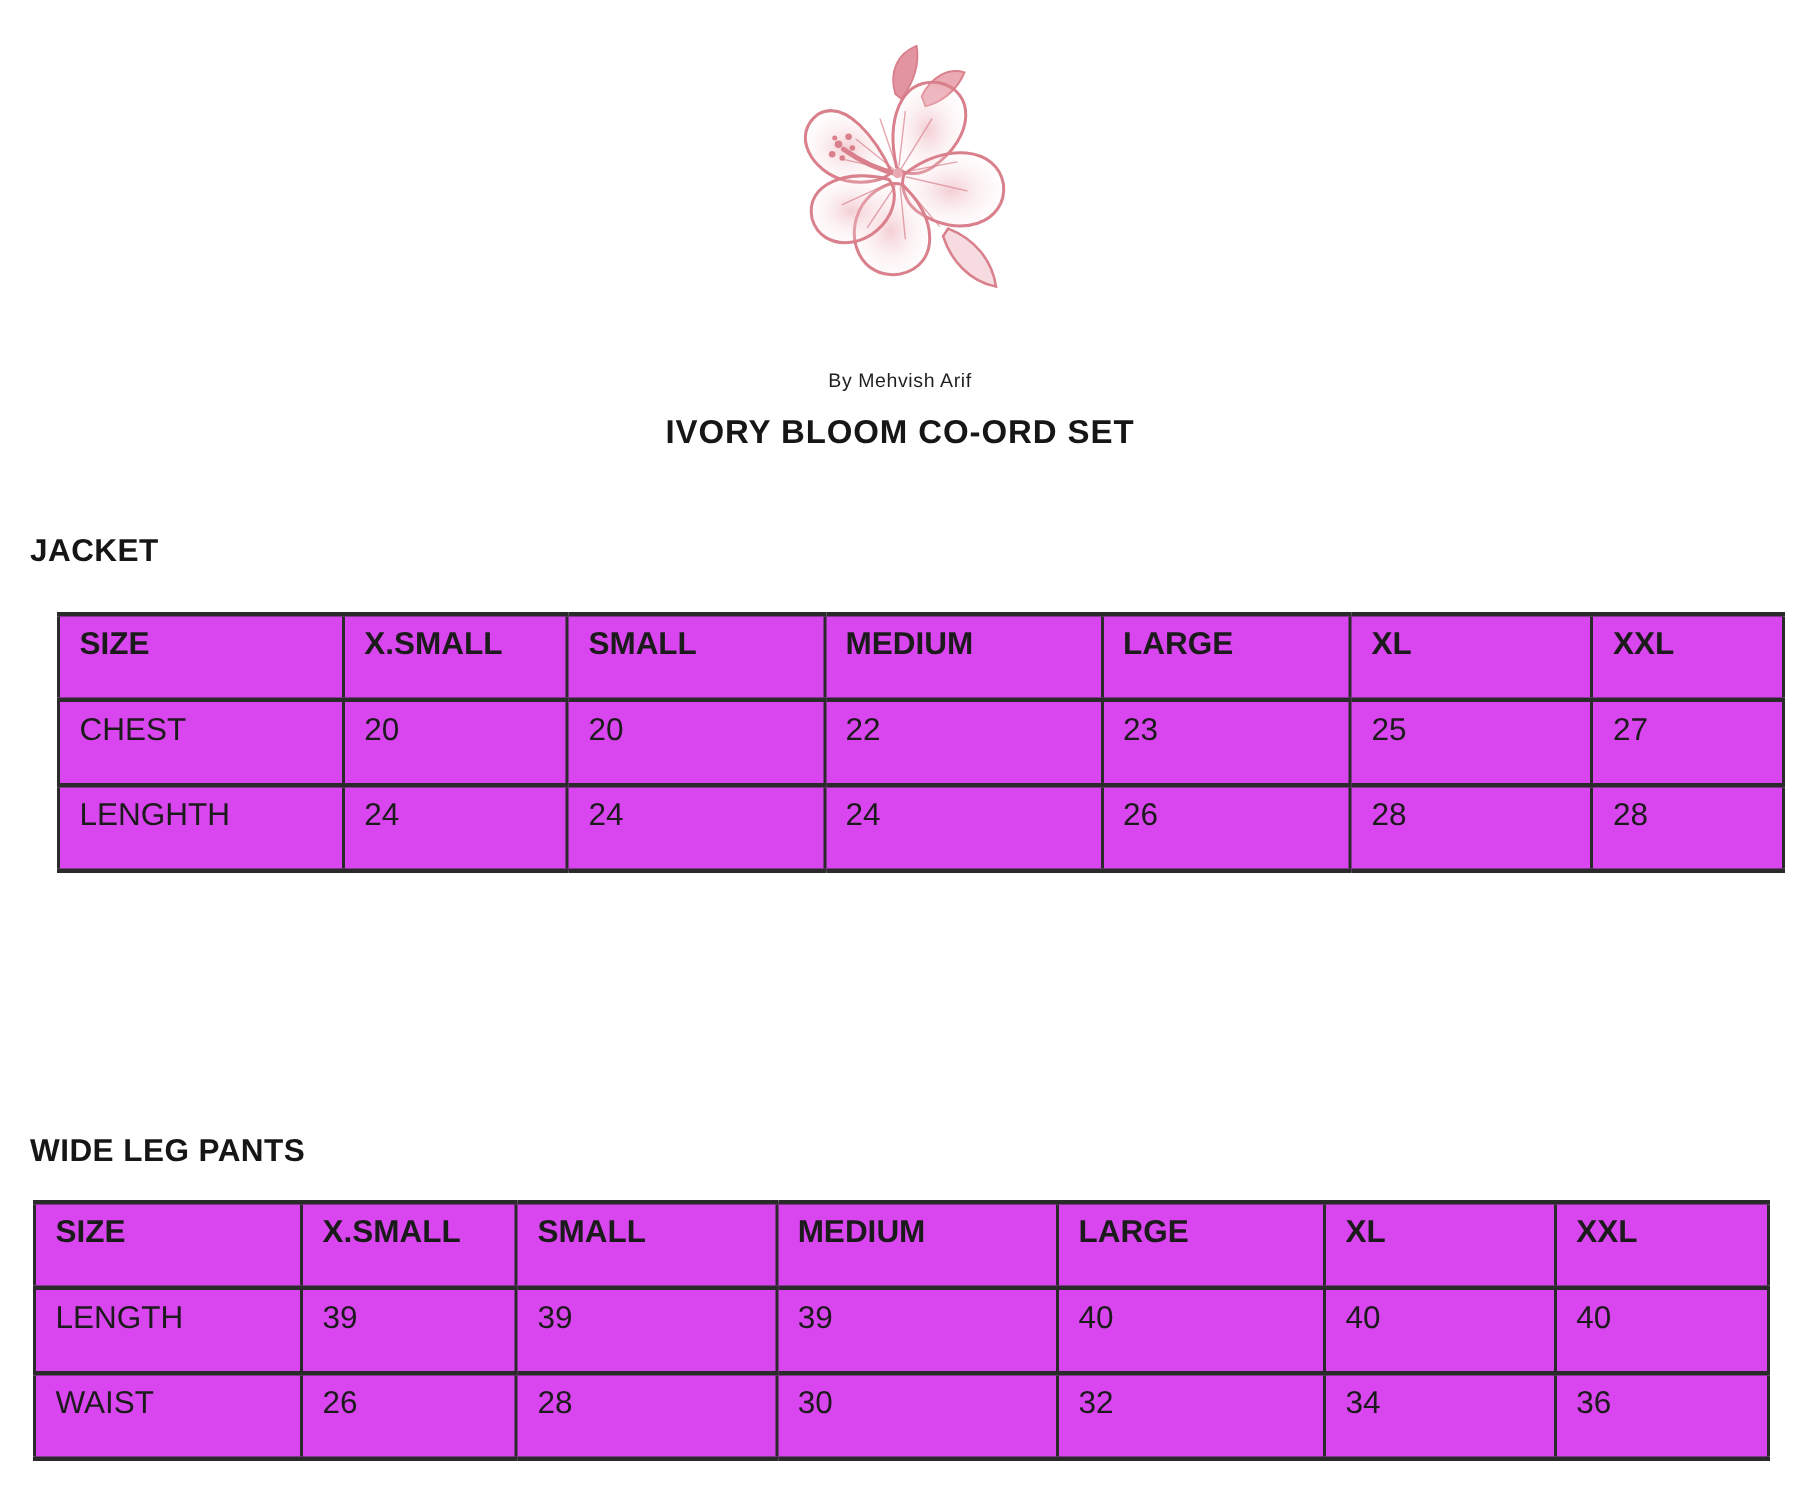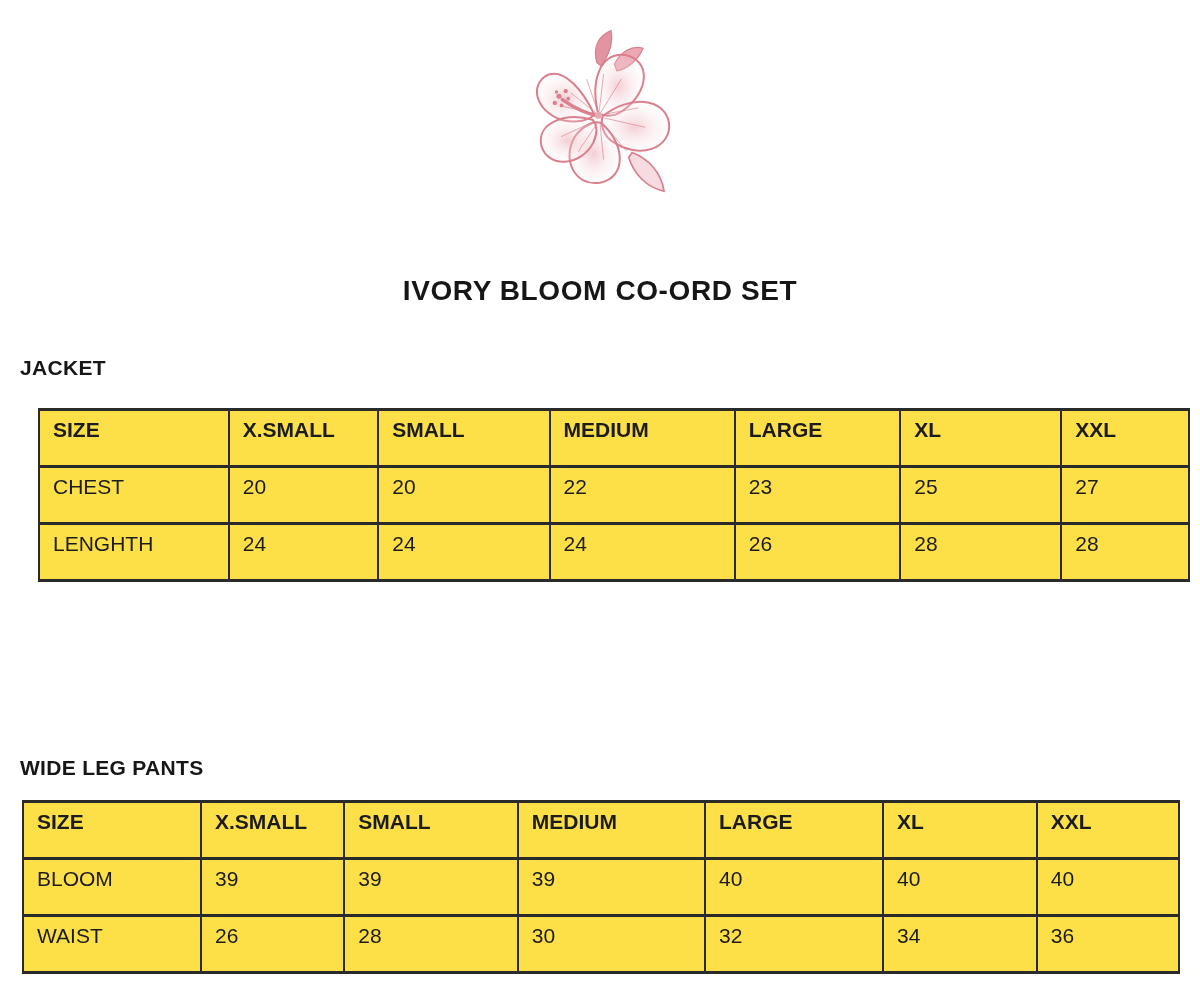--- a/index.html
+++ b/index.html
@@ -15,36 +15,36 @@
     position:absolute;left:0;top:207px;width:1200px;text-align:center;
     font-family:"DejaVu Sans",sans-serif;font-size:32px;font-weight:400;
     letter-spacing:8px;color:#141414;text-indent:8px;
   }
   .tagline{
     position:absolute;left:0;top:246px;width:1200px;text-align:center;
     font-size:13px;color:#1f1f1f;letter-spacing:.4px;
   }
   .product-title{
     position:absolute;left:0;top:275px;width:1200px;margin:0;text-align:center;
-    font-size:28px;font-weight:bold;letter-spacing:.6px;color:#161616;
+    font-size:22px;font-weight:bold;letter-spacing:.6px;color:#161616;
   }
   .section-heading{
     position:absolute;left:20px;margin:0;
     font-size:21px;font-weight:bold;letter-spacing:.3px;color:#161616;
   }
   #heading-jacket{top:356px;}
   #heading-pants{top:756px;}
 
   .size-table{border-collapse:collapse;table-layout:fixed;background:#ffffff;}
   #table-jacket{position:absolute;left:38px;top:408px;width:1152px;}
   #table-pants{position:absolute;left:22px;top:800px;width:1158px;}
   .size-table th,.size-table td{
     border:2px solid #2a2a2a;border-top-width:3px;border-bottom-width:3px;
     height:57px;box-sizing:border-box;vertical-align:top;text-align:left;
-    padding:7px 4px 0 13px;font-size:21px;color:#1b1b1b;background:#fde047;
+    padding:7px 4px 0 13px;font-size:21px;color:#1b1b1b;background:#d946ef;
   }
   .size-table th{font-weight:bold;}
   .size-table td{font-weight:normal;}
 </style>
 </head>
 <body>
 
 <div class="page">
 
   <svg class="flower-logo" viewBox="0 0 200 212" aria-hidden="true">
@@ -88,20 +88,21 @@
       <circle cx="50" cy="80" r="3"></circle>
         <circle cx="58" cy="74" r="2.6"></circle>
         <circle cx="45" cy="88" r="2.6"></circle>
       <circle cx="53" cy="91" r="2.2"></circle>
         <circle cx="61" cy="83" r="2.2"></circle>
         <circle cx="47" cy="75" r="2"></circle>
     </g>
     <circle cx="97" cy="103" r="4" fill="#e8a9b2"></circle>
   </svg>
 
+  <div class="tagline">By Mehvish Arif</div>
 
   <h1 class="product-title">IVORY BLOOM CO-ORD SET</h1>
 
   <h2 class="section-heading" id="heading-jacket">JACKET</h2>
   <table class="size-table" id="table-jacket">
       <colgroup>
         <col style="width: 16.5%;">
         <col style="width: 13%;">
         <col style="width: 14.9%;">
         <col style="width: 16.1%;">
@@ -159,21 +160,21 @@
           <th>X.SMALL</th>
           <th>SMALL</th>
           <th>MEDIUM</th>
           <th>LARGE</th>
           <th>XL</th>
           <th>XXL</th>
         </tr>
       </thead>
       <tbody>
         <tr>
-          <td>BLOOM</td>
+          <td>LENGTH</td>
           <td>39</td>
           <td>39</td>
           <td>39</td>
           <td>40</td>
           <td>40</td>
           <td>40</td>
         </tr>
         <tr>
           <td>WAIST</td>
           <td>26</td>

